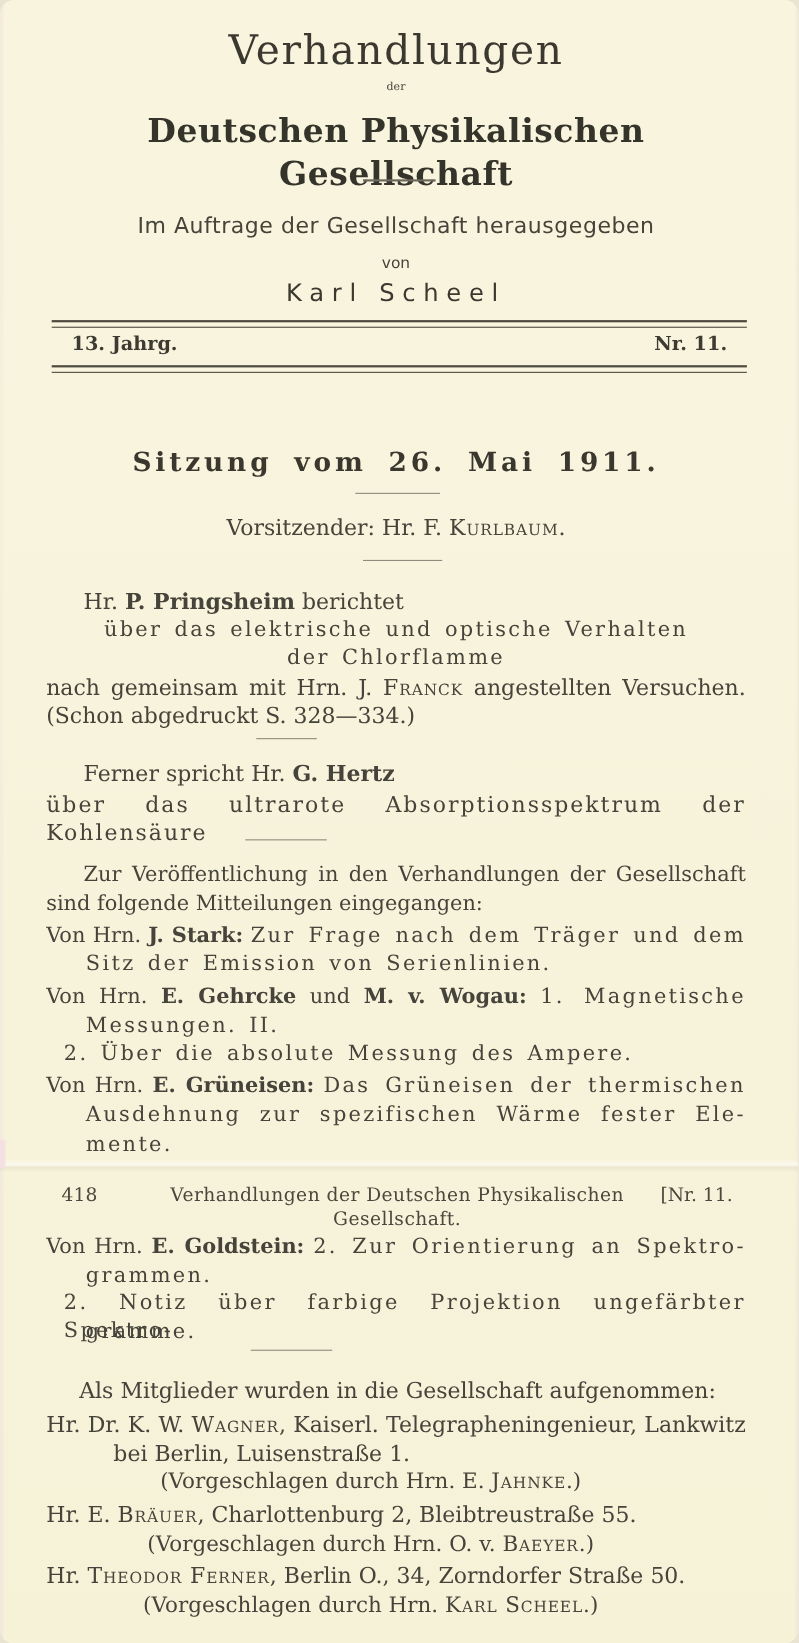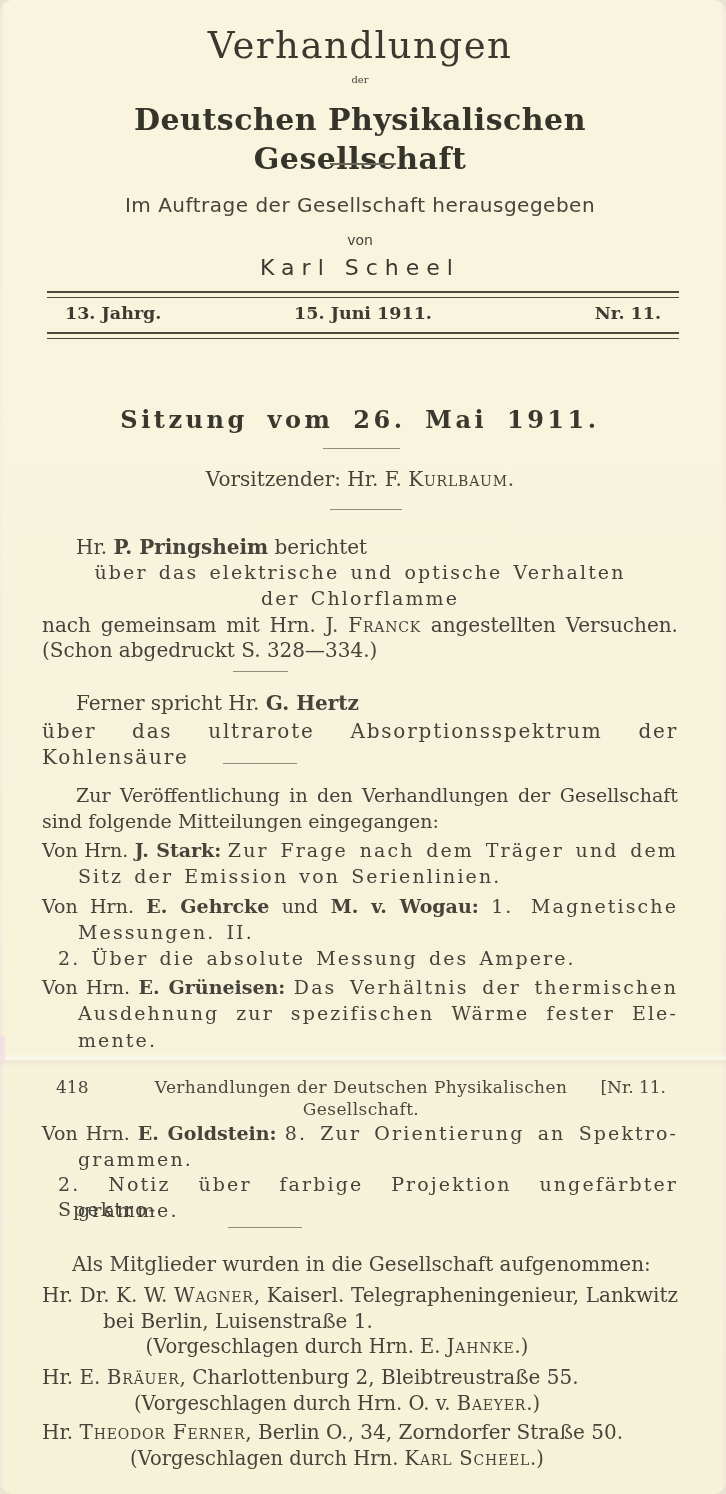--- a/index.html
+++ b/index.html
@@ -103,21 +103,20 @@
     <div class="l center m-title">Verhandlungen</div>
     <div class="l center m-der">der</div>
     <div class="l center m-society">Deutschen Physikalischen Gesellschaft</div>
     <div class="rule m-rule"></div>
     <div class="l center m-commission">Im Auftrage der Gesellschaft herausgegeben</div>
     <div class="l center m-von">von</div>
     <div class="l center m-editor">Karl Scheel</div>
     <div class="drule drule-top"></div>
     <div class="issue-row">
       <span class="ir-left">13. Jahrg.</span>
-      <span class="ir-center">15. Juni 1911.</span>
       <span class="ir-right">Nr. 11.</span>
     </div>
     <div class="drule drule-bottom"></div>
   </header>
 
   <section>
     <div class="l center s-heading">Sitzung vom 26. Mai 1911.</div>
     <div class="rule r-sitzung"></div>
     <div class="l center s-chair"><span>Vorsitzender: Hr. F. </span><span class="sc">Kurlbaum</span><span>.</span></div>
     <div class="rule r-chair"></div>
@@ -142,35 +141,35 @@
     <div class="l just sub-i1">Zur Veröffentlichung in den Verhandlungen der Gesellschaft</div>
     <div class="l sub-i2">sind folgende Mitteilungen eingegangen:</div>
 
     <div class="l just stark1"><span>Von Hrn. </span><span class="b">J. Stark:</span><span> </span><span class="sp">Zur Frage nach dem Träger und dem</span></div>
     <div class="l sp stark2">Sitz der Emission von Serienlinien.</div>
 
     <div class="l just geh1"><span>Von Hrn. </span><span class="b">E. Gehrcke</span><span> und </span><span class="b">M. v. Wogau:</span><span> </span><span class="sp">1. Magnetische</span></div>
     <div class="l sp geh2">Messungen. II.</div>
     <div class="l sp geh3">2. Über die absolute Messung des Ampere.</div>
 
-    <div class="l just gru1"><span>Von Hrn. </span><span class="b">E. Grüneisen:</span><span> </span><span class="sp">Das Verhältnis der thermischen</span></div>
+    <div class="l just gru1"><span>Von Hrn. </span><span class="b">E. Grüneisen:</span><span> </span><span class="sp">Das Grüneisen der thermischen</span></div>
     <div class="l just sp gru2">Ausdehnung zur spezifischen Wärme fester Ele-</div>
     <div class="l sp gru3">mente.</div>
   </section>
 
   <section>
     <div class="p2-header">
       <span class="p2-num">418</span>
       <span class="p2-title">Verhandlungen der Deutschen Physikalischen Gesellschaft.</span>
       <span class="p2-ref">[Nr. 11.</span>
     </div>
   </section>
 
   <section>
-    <div class="l just gold1"><span>Von Hrn. </span><span class="b">E. Goldstein:</span><span> </span><span class="sp">8. Zur Orientierung an Spektro-</span></div>
+    <div class="l just gold1"><span>Von Hrn. </span><span class="b">E. Goldstein:</span><span> </span><span class="sp">2. Zur Orientierung an Spektro-</span></div>
     <div class="l sp gold2">grammen.</div>
     <div class="l just sp gold3">2. Notiz über farbige Projektion ungefärbter Spektro-</div>
     <div class="l sp gold4">gramme.</div>
     <div class="rule r-gold"></div>
   </section>
 
   <section>
     <div class="l mem-intro">Als Mitglieder wurden in die Gesellschaft aufgenommen:</div>
 
     <div class="l just wag1"><span>Hr. Dr. K. W. </span><span class="sc">Wagner</span><span>, Kaiserl. Telegrapheningenieur, Lankwitz</span></div>

